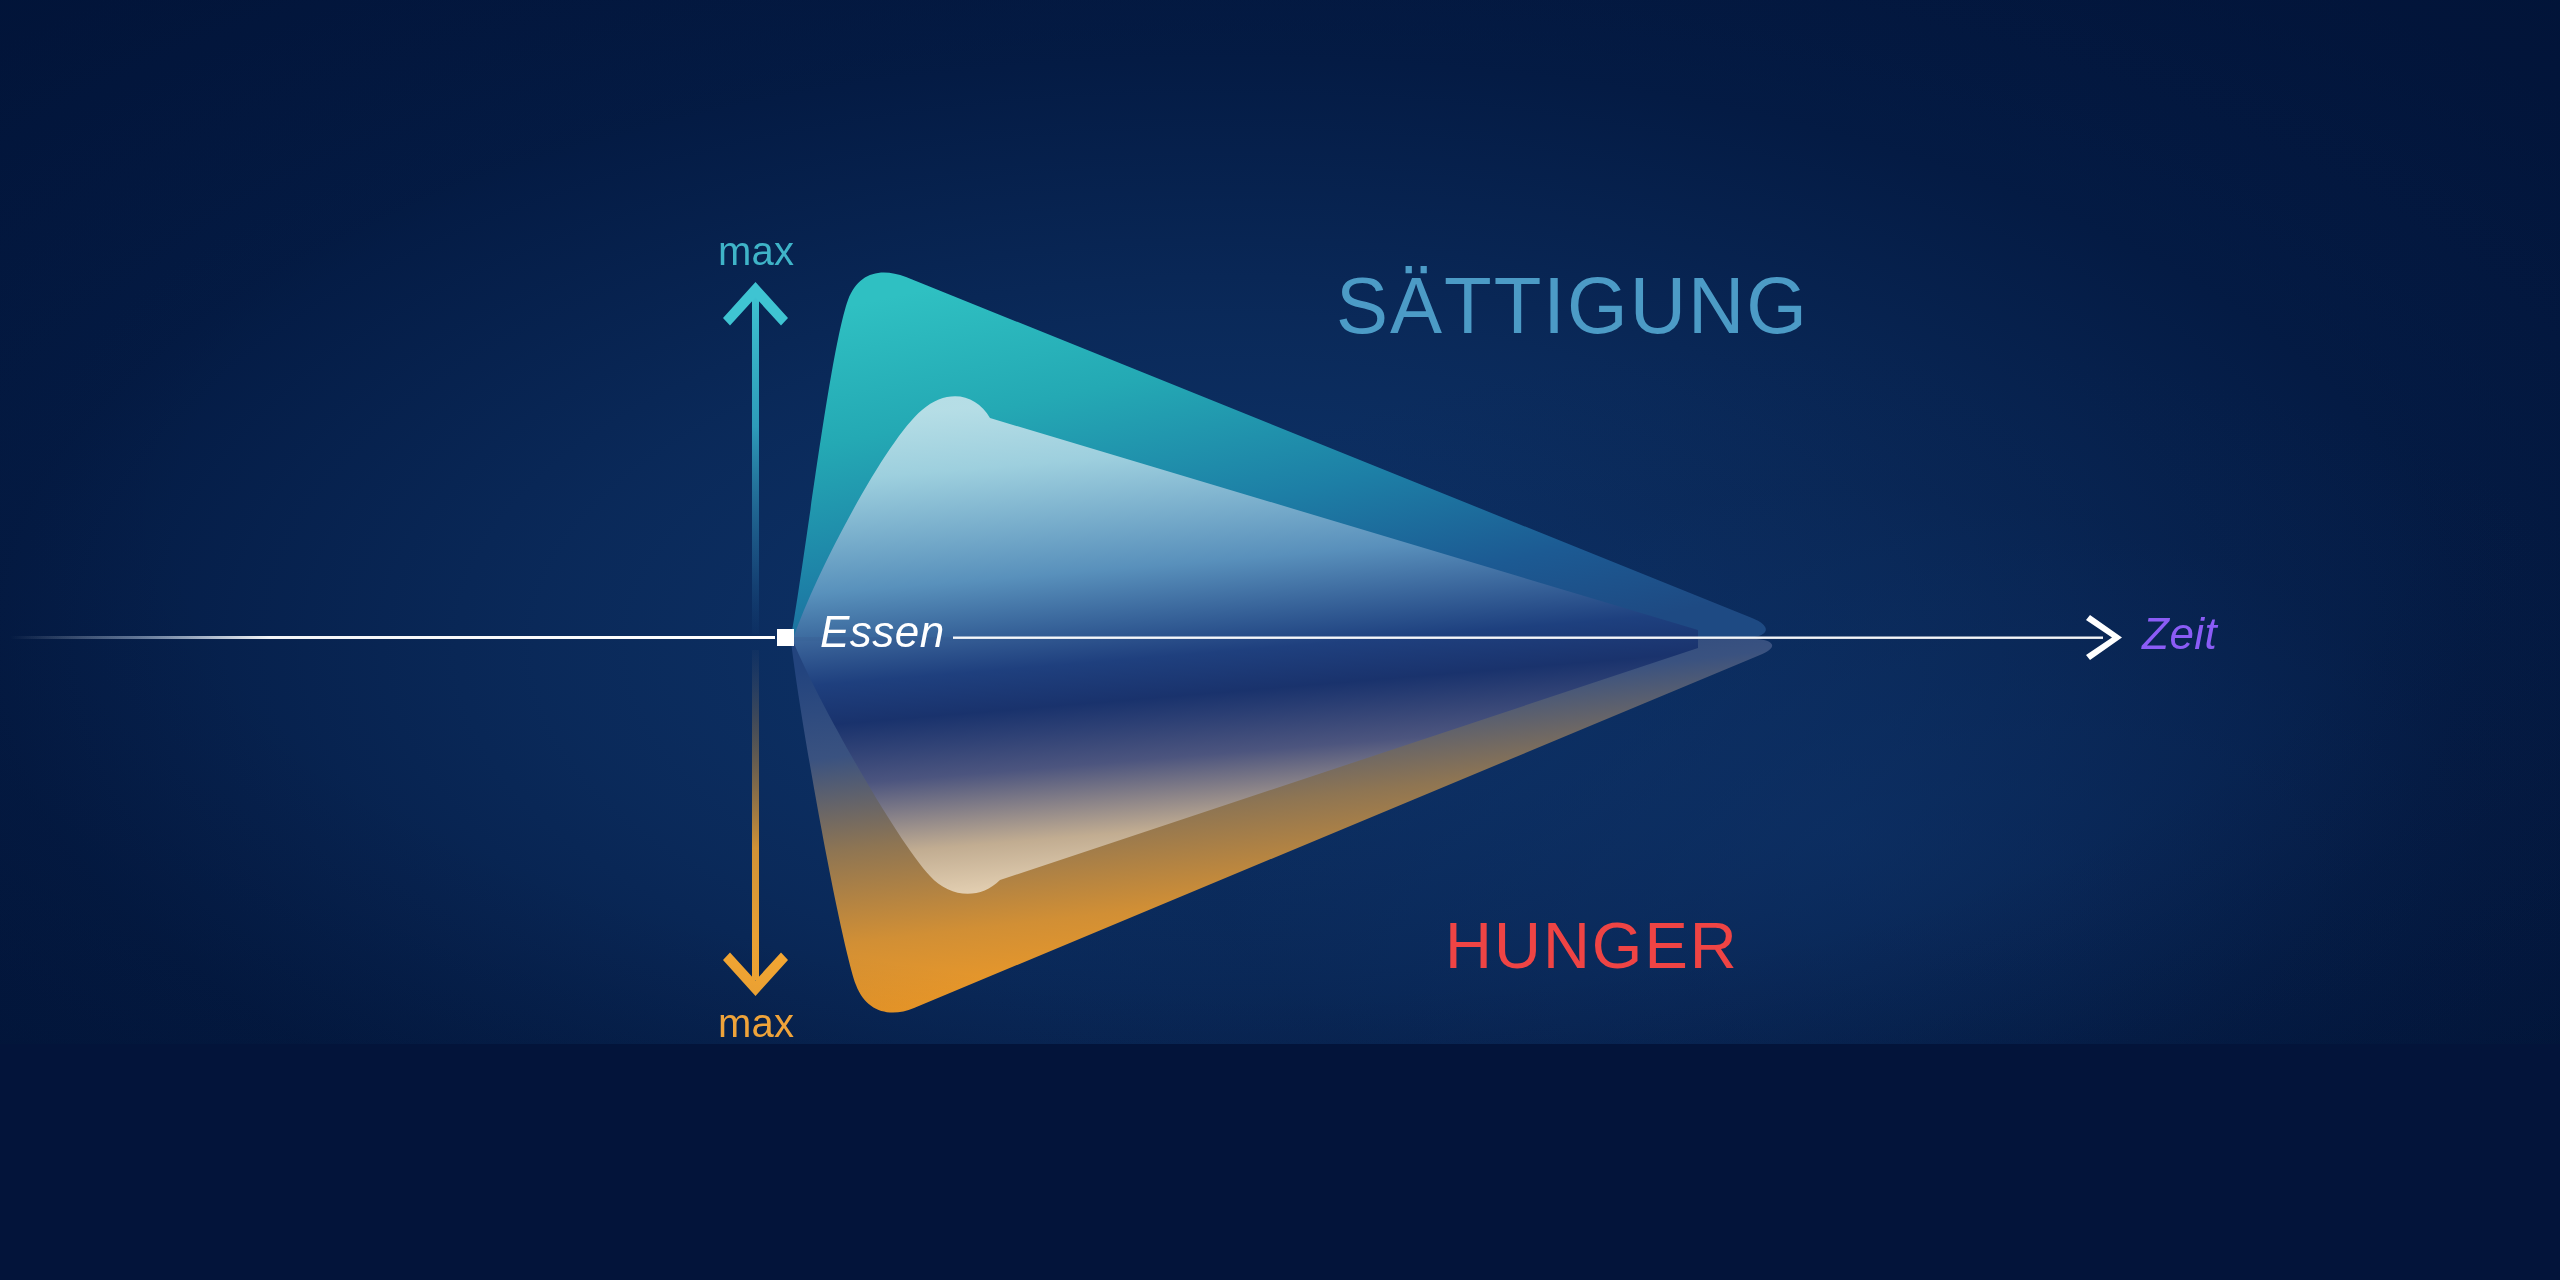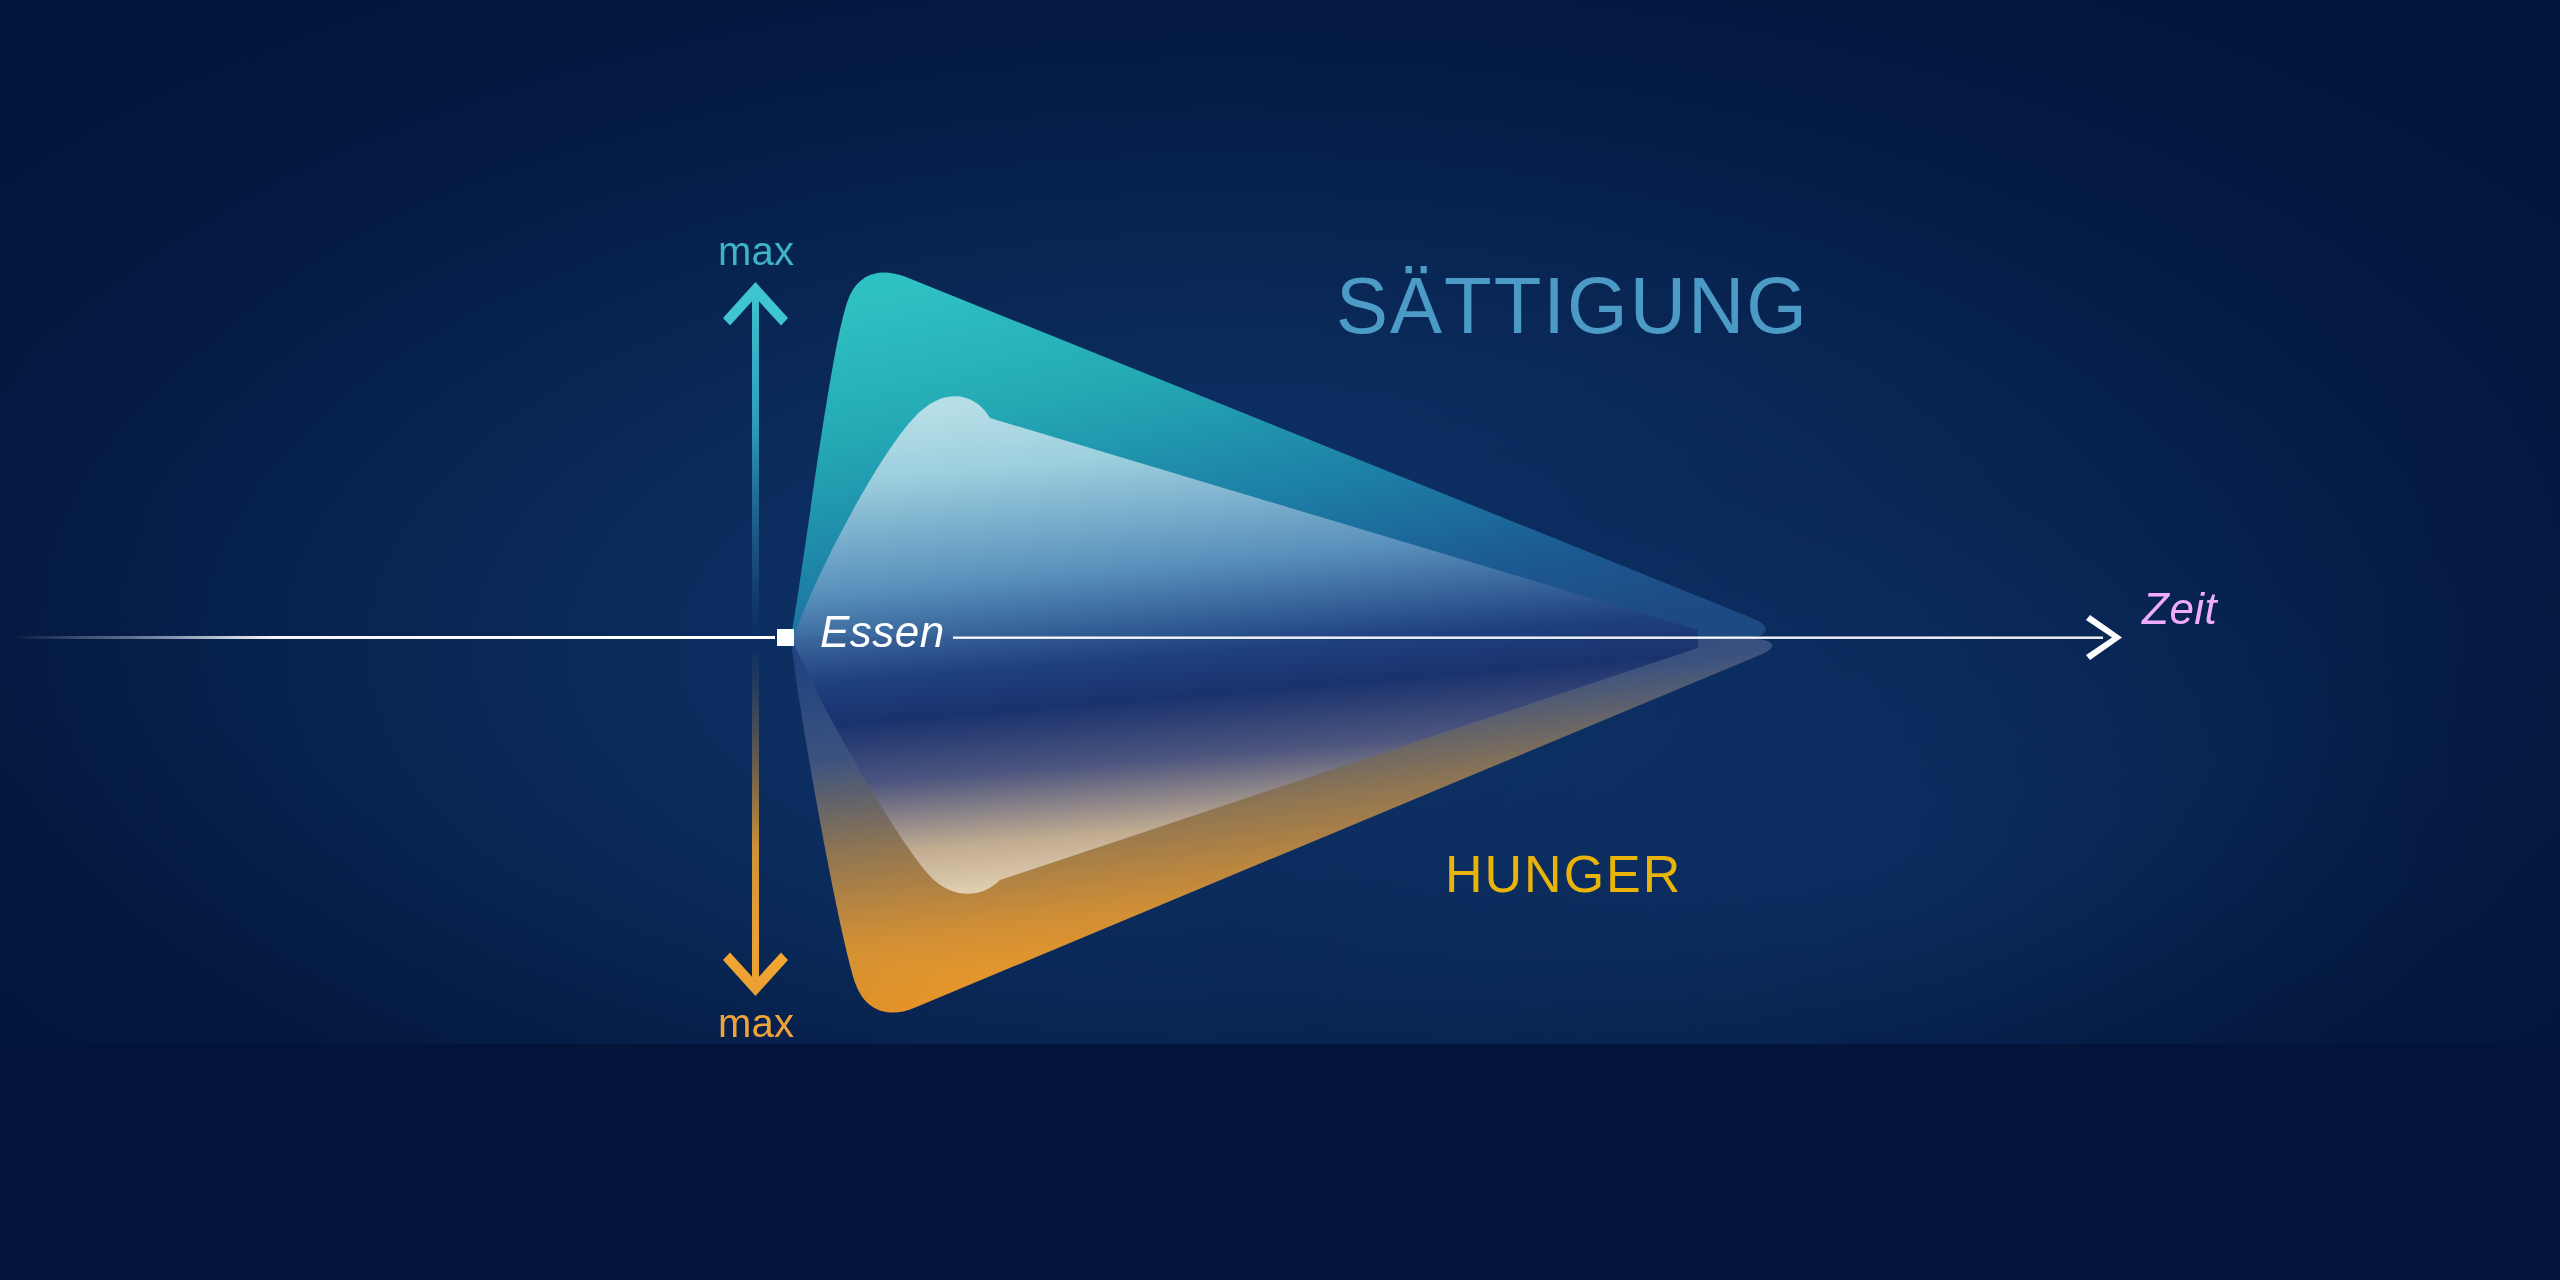--- a/index.html
+++ b/index.html
@@ -57,40 +57,40 @@
   }
   .lbl-essen{
     left:820px;top:607px;
     font-size:44px;
     color:#ffffff;
     font-style:italic;
     font-weight:400;
     letter-spacing:0.5px;
   }
   .lbl-zeit{
-    left:2142px;top:584px;
+    left:2142px;top:609px;
     font-size:44px;
-    color:#f0abfc;
+    color:#8b5cf6;
     font-style:italic;
     font-weight:400;
     letter-spacing:0.5px;
   }
   .lbl-sat{
     left:1336px;top:260px;
     font-size:78px;
     color:#4C9BC6;
     letter-spacing:2px;
     font-weight:300;
     transform:scaleY(1.02);
     transform-origin:left top;
   }
   .lbl-hunger{
-    left:1445px;top:844px;
-    font-size:52px;
-    color:#eab308;
+    left:1445px;top:908px;
+    font-size:65px;
+    color:#ef4444;
     letter-spacing:2px;
     font-weight:300;
   }
 </style>
 </head>
 <body>
 
 <div id="stage">
 
   <div class="bg-base"></div>

